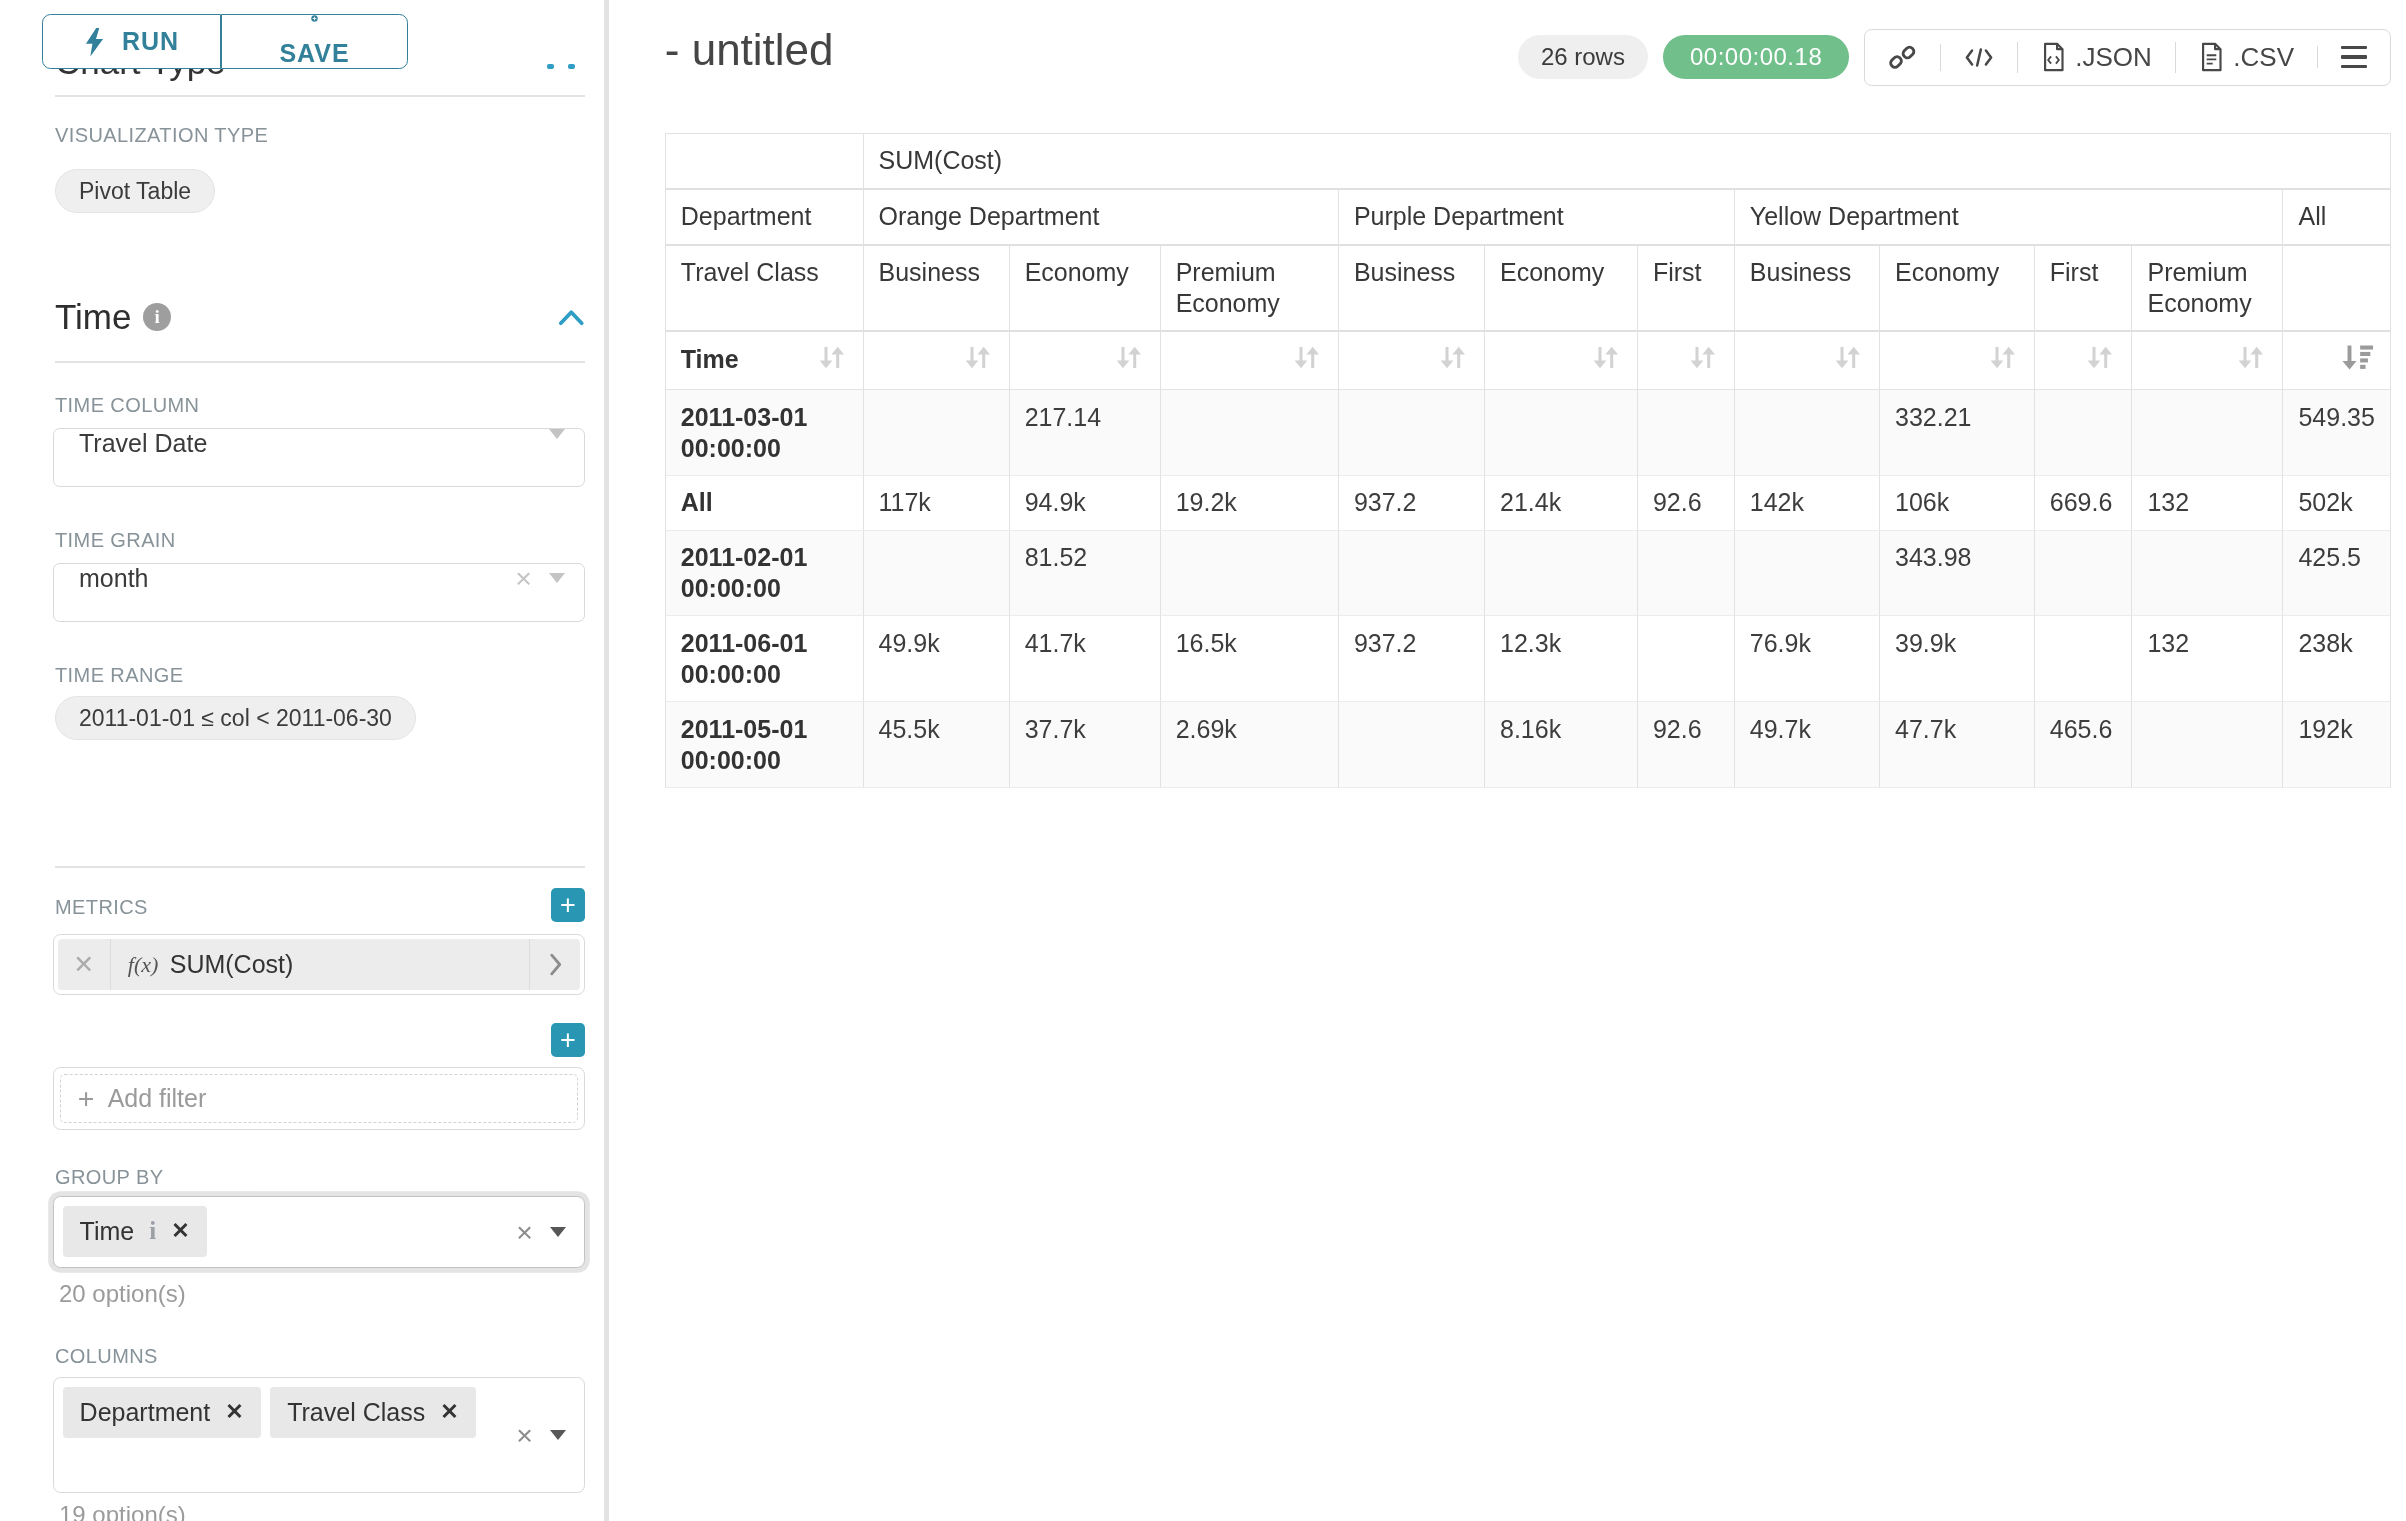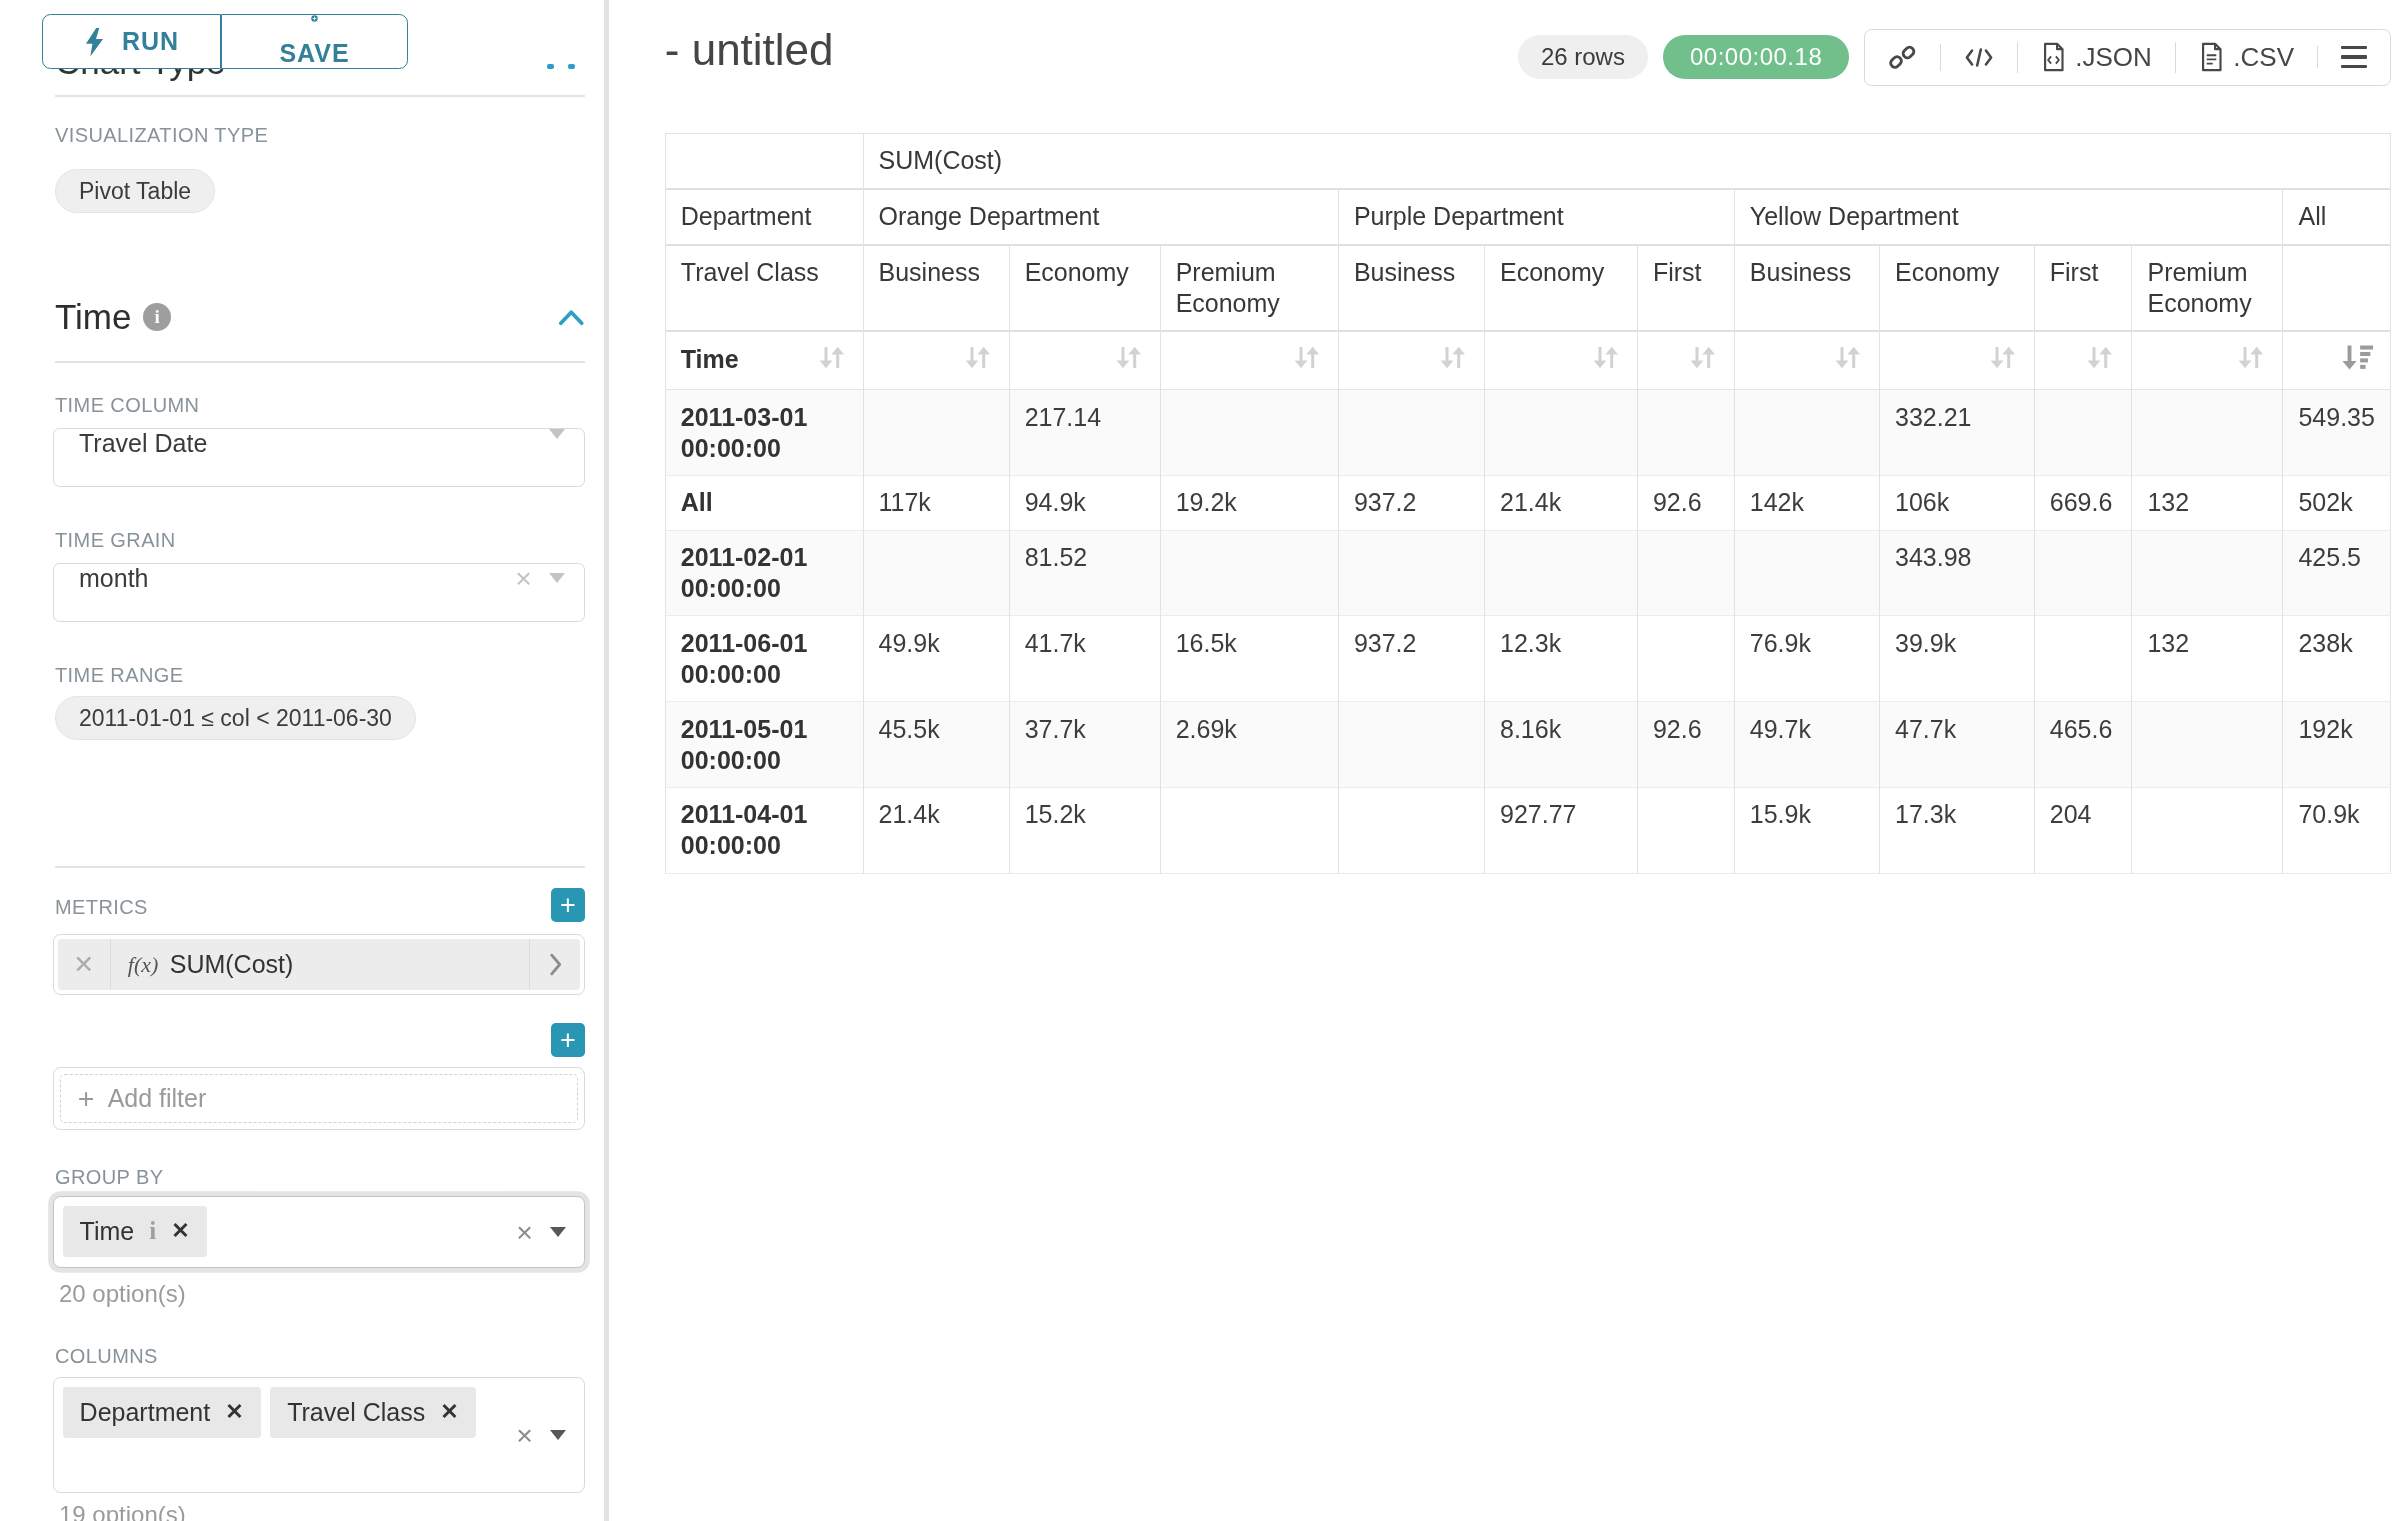--- a/index.html
+++ b/index.html
@@ -511,31 +511,17 @@
             <td>2.69k</td>
             <td></td>
             <td>8.16k</td>
             <td>92.6</td>
             <td>49.7k</td>
             <td>47.7k</td>
             <td>465.6</td>
             <td></td>
             <td>192k</td>
           </tr>
-          <tr>
-            <th>2011-04-01 00:00:00</th>
-            <td>21.4k</td>
-            <td>15.2k</td>
-            <td></td>
-            <td></td>
-            <td>927.77</td>
-            <td></td>
-            <td>15.9k</td>
-            <td>17.3k</td>
-            <td>204</td>
-            <td></td>
-            <td>70.9k</td>
-          </tr>
         </tbody>
       </table>
   </main>
 </div>
 
 
 </body></html>

